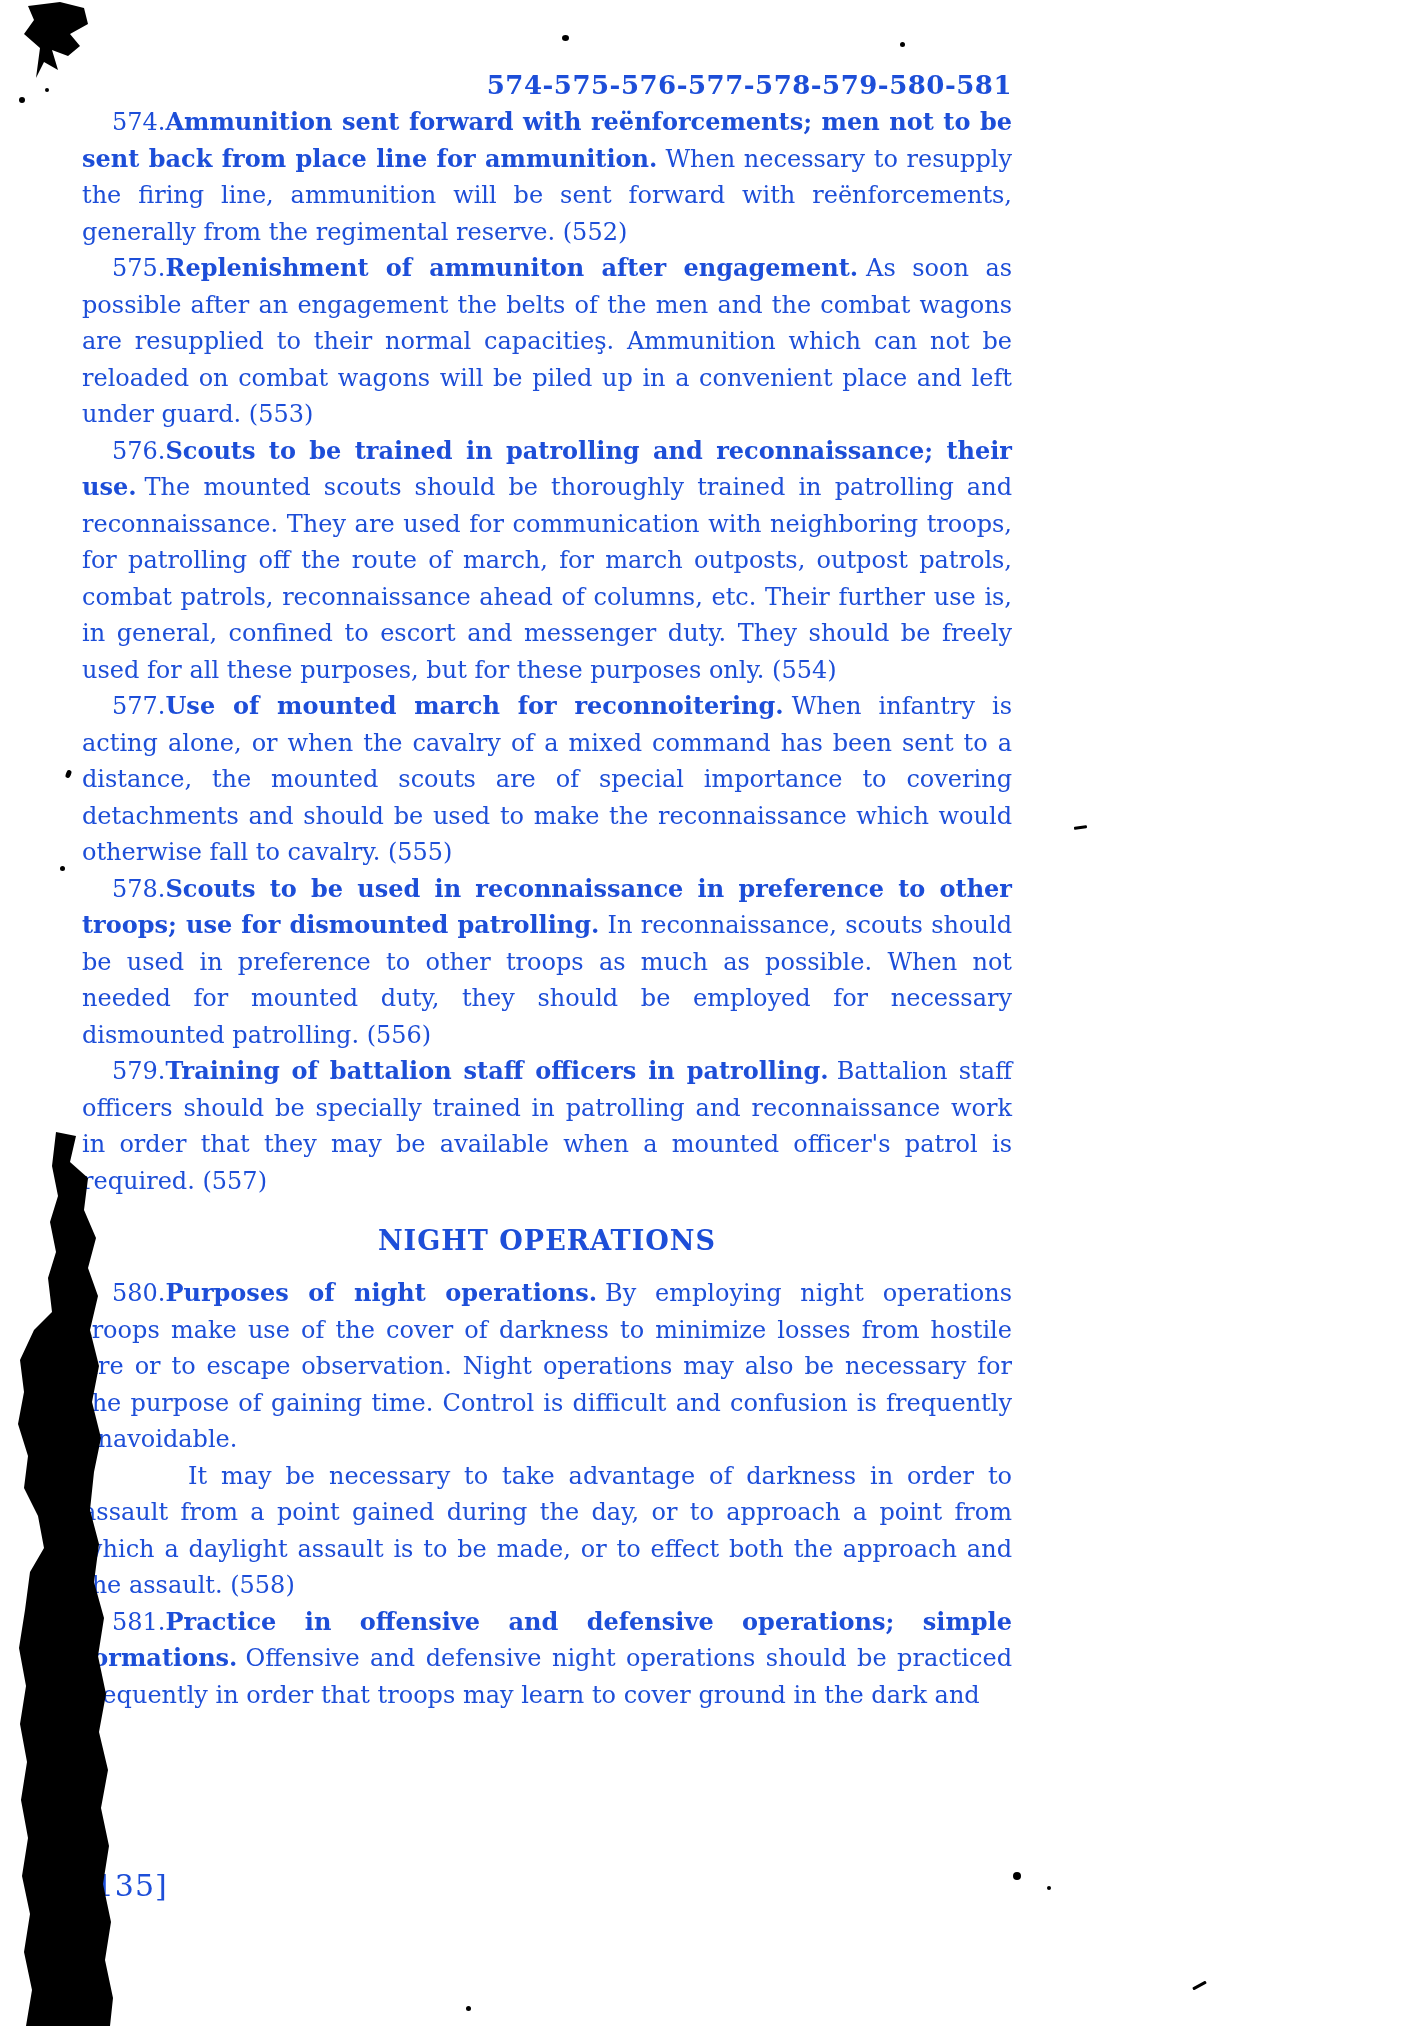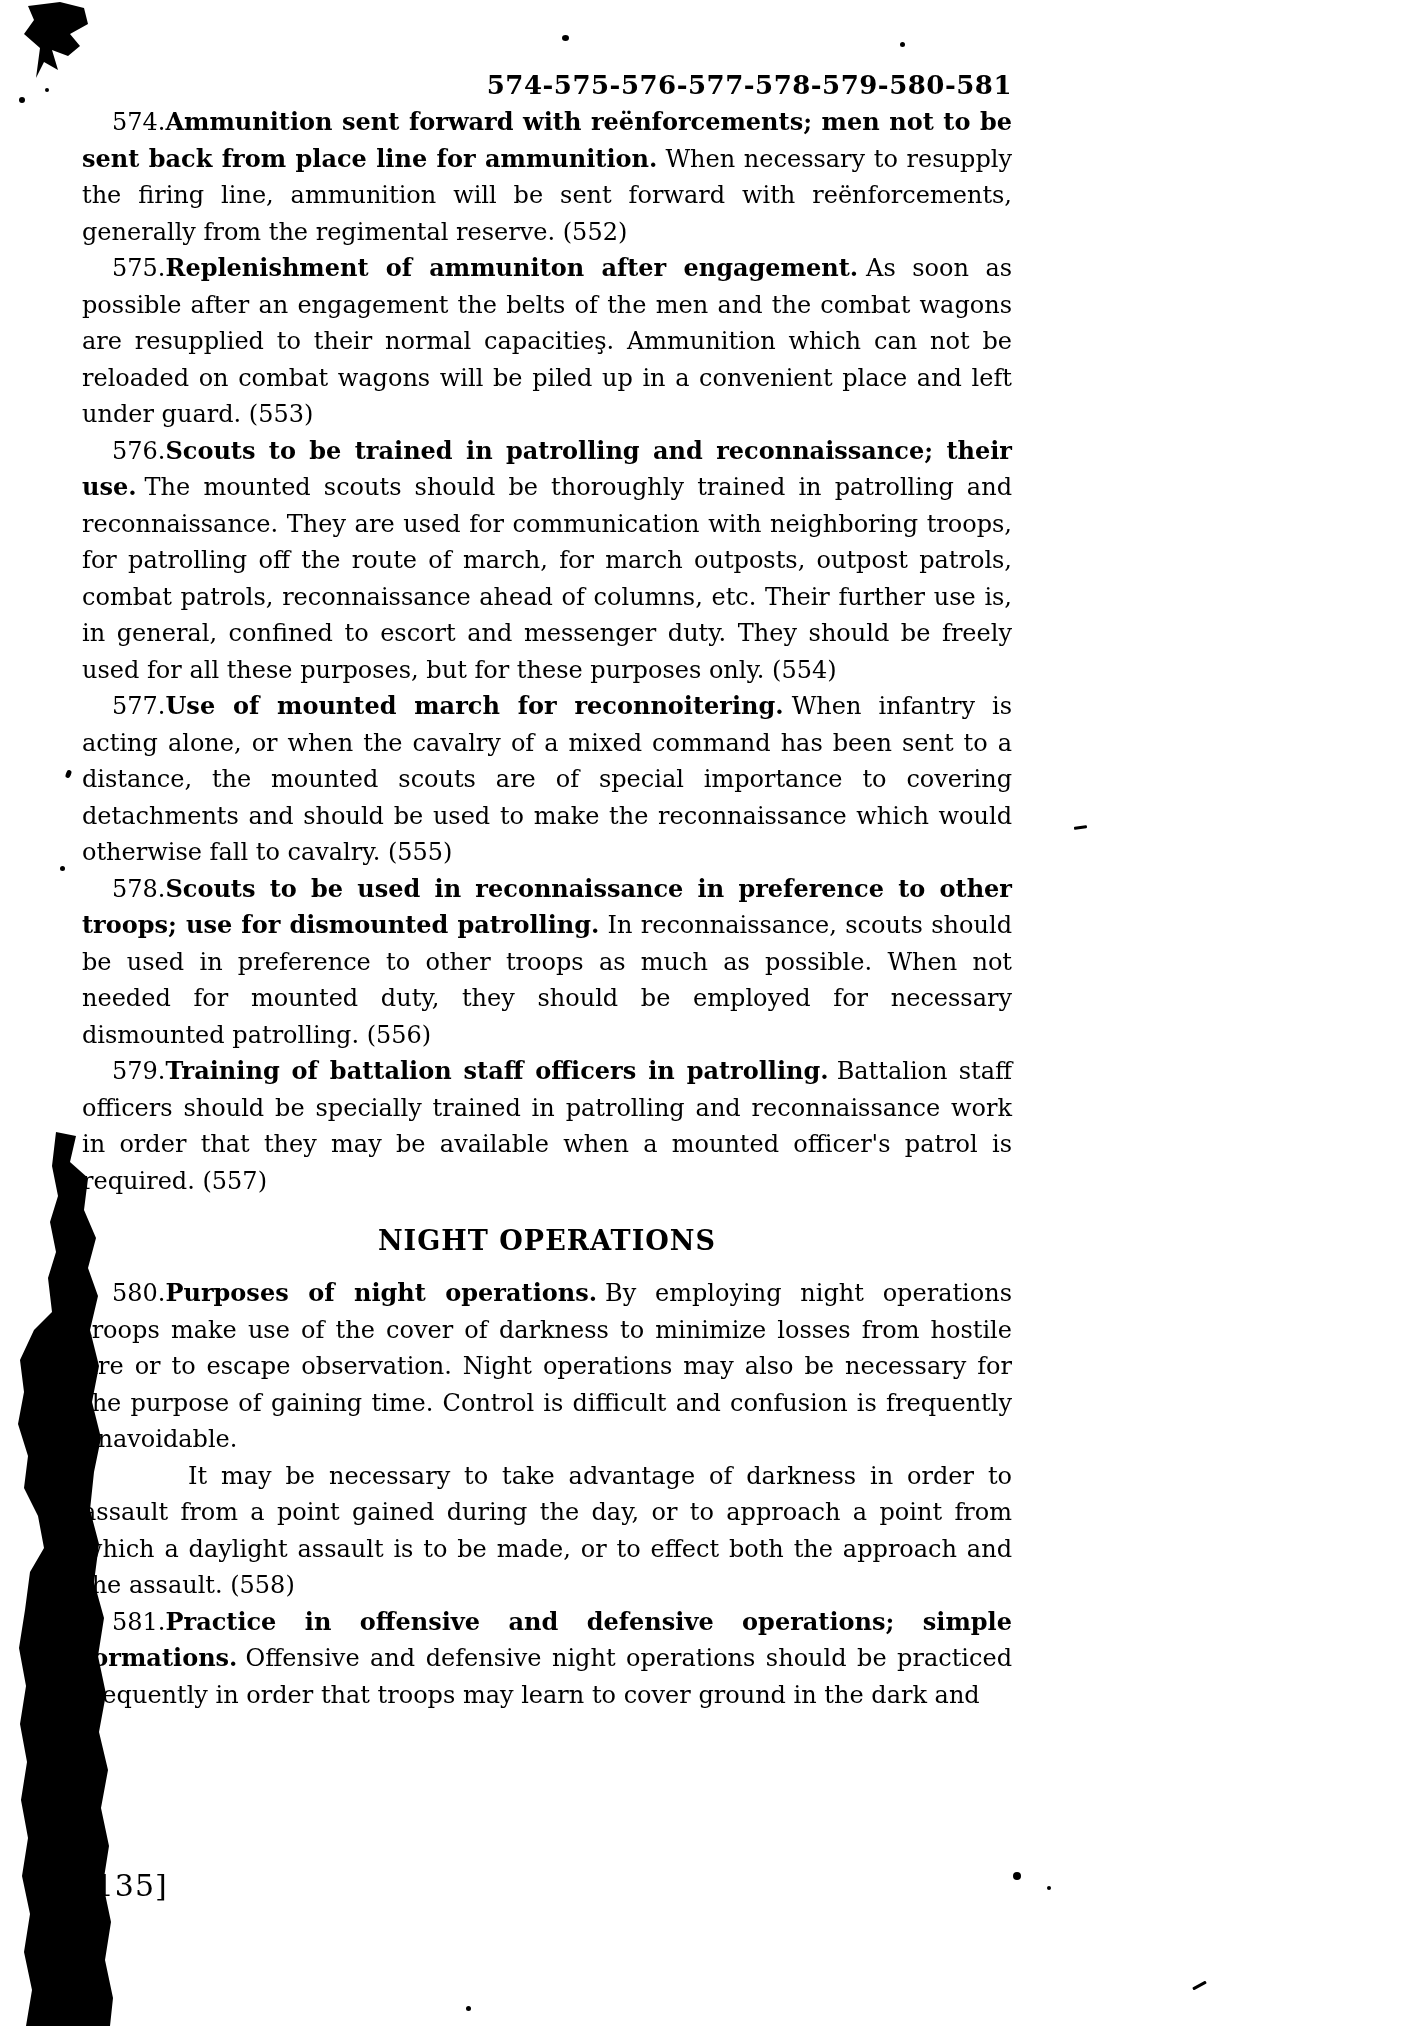--- a/index.html
+++ b/index.html
@@ -2,21 +2,21 @@
 <html><head>
 <meta charset="utf-8">
 <style>
   html,body { margin:0; padding:0; background:#e8e8e8; }
   .page {
     position:relative;
     width:1411px; height:2026px;
     background:#ffffff;
     overflow:hidden;
     font-family:"DejaVu Serif","Liberation Serif",serif;
-    color:#000000;
+    color:#1d4ed8;
   }
   .header-numbers {
     position:absolute; top:70px; left:82px; width:930px;
     text-align:right; font-weight:bold; font-size:26px;
     letter-spacing:0.5px; white-space:nowrap;
   }
   .body-col {
     position:absolute; top:104px; left:82px; width:930px;
     font-size:24px; line-height:36.5px; text-align:justify;
     text-justify:inter-word;

